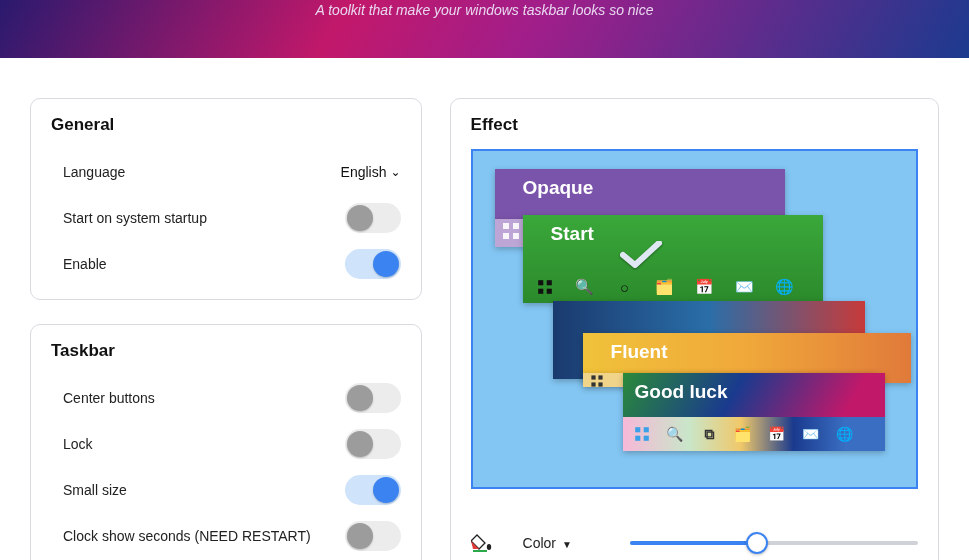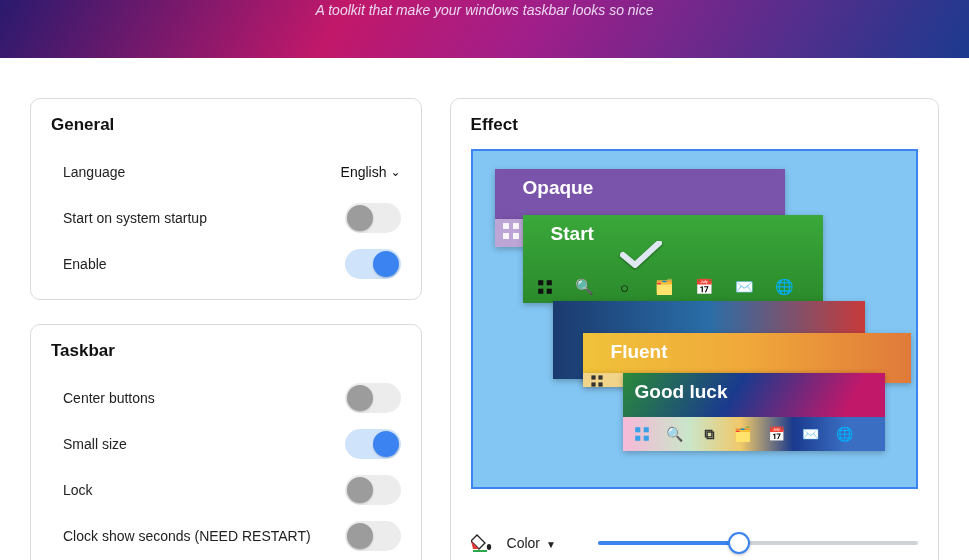--- a/index.html
+++ b/index.html
@@ -31,21 +31,21 @@
   .check svg { filter: drop-shadow(0 1px 1px rgba(0,0,0,.4)); }
   .bar.fluentbg { left: 80px; top: 150px; width: 312px; height: 78px; background: linear-gradient(90deg,#1a3a6e 0%, #2a6ea8 50%, #c73a3a 100%); }
   .bar.fluent { left: 110px; top: 182px; width: 328px; height: 50px; background: linear-gradient(90deg,#f0c23a 0%, #f0a83a 50%, #e07a3a 100%); color: #fff; }
   .bar.fluent2 { left: 110px; top: 222px; width: 292px; height: 14px; padding:0; background: #f0d48a; }
   .bar.goodluck { left: 150px; top: 222px; width: 262px; height: 78px; background: linear-gradient(120deg,#2a8a3a 0%, #1a3a8e 40%, #c2186a 80%); display:block; padding:0; }
   .bar.goodluck .lbl { background: rgba(30,40,90,.0); padding: 8px 12px; display:inline-block; }
   .bar.goodluck .tb { position:absolute; bottom:0; left:0; right:0; height:34px; background: linear-gradient(90deg,#f7b8d8 0%, #c9e6c9 25%, #f0c86a 45%, #1a3a8e 65%, #3a6ec2 85%); display:flex; align-items:center; gap:12px; padding:0 8px; }
   .tb .sq { width:22px; height:22px; display:inline-flex; align-items:center; justify-content:center; font-size:14px; }
   .win-icon { color:#3aa0e8; }
   
-  .color-row { display:flex; align-items:center; gap:14px; margin-top: 44px; }
+  .color-row { display:flex; align-items:center; gap:30px; margin-top: 44px; }
   .paint-icon svg { display:block; }
   .color-label { font-size:14px; color:#222; }
   .drop { font-size:10px; margin-left:2px; }
   .slider-wrap { flex:1; margin-left: 28px; position:relative; height: 20px; }
   .slider { height:4px; background:#cfd3d8; width:100%; position:absolute; top:8px; border-radius:2px; }
   .slider-fill { height:4px; background:#3a83f0; width:44%; position:absolute; top:8px; border-radius:2px; }
   .slider-thumb { width:22px; height:22px; border-radius:50%; background:#fff; border:2px solid #3a83f0; position:absolute; top:-1px; left:calc(44% - 11px); box-shadow:0 1px 3px rgba(0,0,0,.25); cursor:pointer; }
   .win-ic { display:inline-block; width:16px; height:16px; position:relative; }
   .win-ic span { position:absolute; width:6px; height:6px; background:#fff; }
   .win-ic .a{top:0;left:0} .win-ic .b{top:0;right:0} .win-ic .c{bottom:0;left:0} .win-ic .d{bottom:0;right:0}
@@ -90,29 +90,29 @@
       <h2>Taskbar</h2>
 
       <div class="row">
         <span class="row-label">Center buttons</span>
         <span class="toggle" id="tg-center">
             <span class="knob"></span>
           </span>
       </div>
 
       <div class="row">
+        <span class="row-label">Lock</span>
+        <span class="toggle" id="tg-lock">
+            <span class="knob"></span>
+          </span>
+      </div>
+
+      <div class="row">
         <span class="row-label">Small size</span>
         <span class="toggle on" id="tg-small">
-            <span class="knob"></span>
-          </span>
-      </div>
-
-      <div class="row">
-        <span class="row-label">Lock</span>
-        <span class="toggle" id="tg-lock">
             <span class="knob"></span>
           </span>
       </div>
 
       <div class="row">
         <span class="row-label">Clock show seconds (NEED RESTART)</span>
         <span class="toggle" id="tg-clock">
             <span class="knob"></span>
           </span>
       </div>

